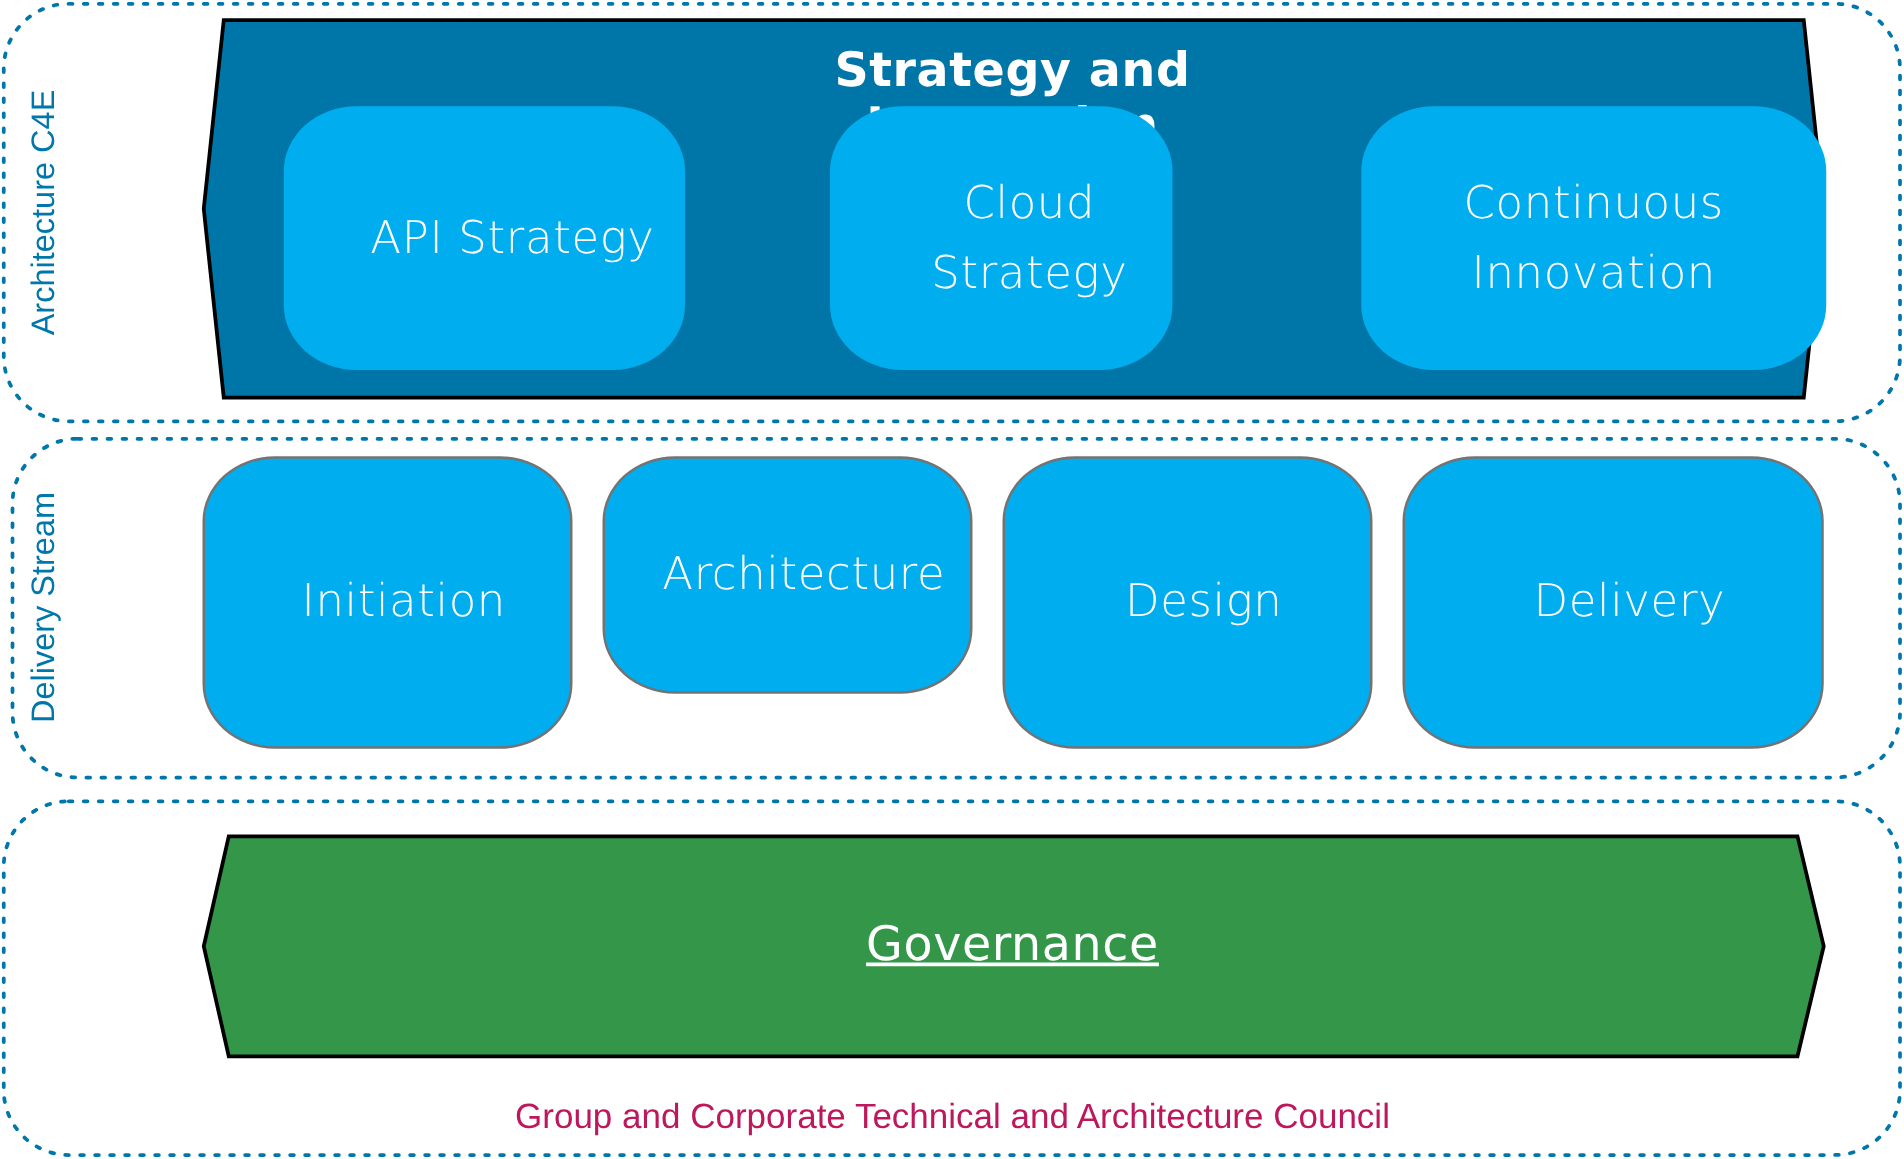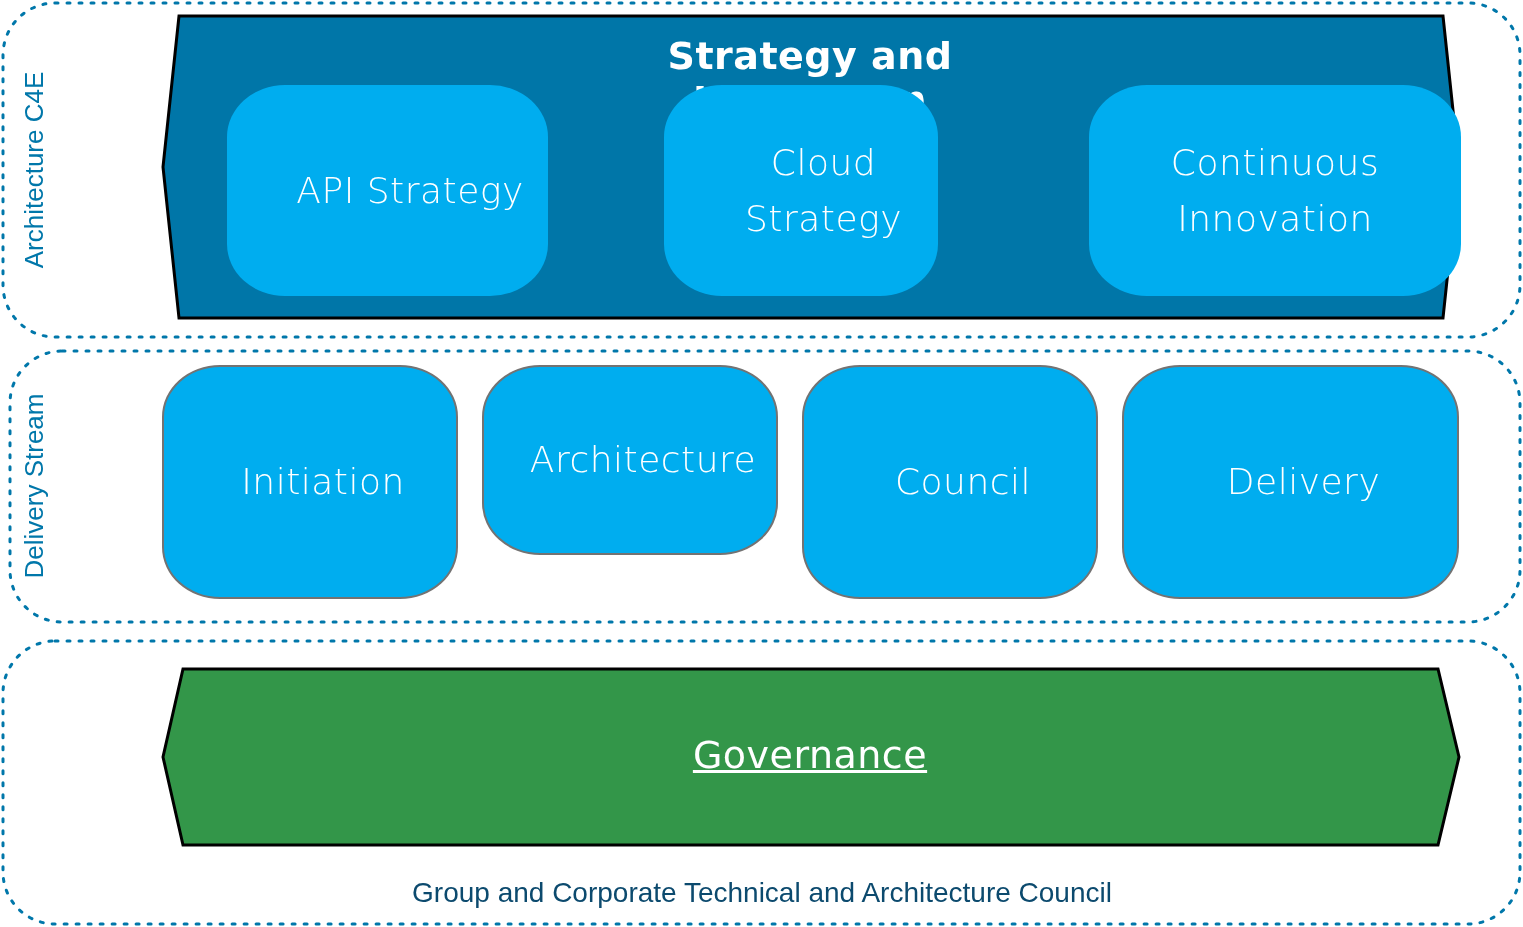--- a/index.html
+++ b/index.html
@@ -3,21 +3,21 @@
 <meta charset="utf-8">
 <style>
   html, body { margin: 0; padding: 0; background: #ffffff; }
   body { width: 1523px; height: 927px; position: relative; overflow: hidden; font-family: "Liberation Sans", sans-serif; }
   svg.bg { position: absolute; left: 0; top: 0; }
   .lane-label { position: absolute; color: #0077aa; font-size: 26px; white-space: nowrap; transform-origin: center center; transform: rotate(-90deg); text-align: center; }
   .tile { position: absolute; background: #00adef; color: #ffffff; display: flex; align-items: center; justify-content: center; text-align: center; font-family: "DejaVu Sans", sans-serif; font-weight: 300; font-size: 36px; line-height: 56px; letter-spacing: 0.5px; box-sizing: border-box; }
   .tile.top { border-radius: 58px / 52px; padding-left: 45px; }
   .tile.mid { border-radius: 58px / 52px; border: 2px solid #737373; padding-left: 26px; }
   .band-title { position: absolute; color: #ffffff; font-family: "DejaVu Sans", sans-serif; font-size: 38px; text-align: center; letter-spacing: 0.5px; }
-  .footer { position: absolute; color: #0c4a6e; font-size: 28px; text-align: center; white-space: nowrap; }
+  .footer { position: absolute; color: #be185d; font-size: 28px; text-align: center; white-space: nowrap; }
 </style>
 </head>
 <body>
 
 <svg class="bg" width="1523" height="927" viewBox="0 0 1523 927">
 
   <rect x="3" y="3" width="1517" height="334" rx="52" ry="52" fill="none" stroke="#0077aa" stroke-width="3" stroke-dasharray="3 9" stroke-linecap="round"></rect>
   <rect x="10" y="351" width="1510" height="271" rx="52" ry="52" fill="none" stroke="#0077aa" stroke-width="3" stroke-dasharray="3 9" stroke-linecap="round"></rect>
   <rect x="3" y="641" width="1517" height="283" rx="52" ry="52" fill="none" stroke="#0077aa" stroke-width="3" stroke-dasharray="3 9" stroke-linecap="round"></rect>
 
@@ -30,18 +30,18 @@
 <div class="lane-label" style="left:-68px; top:470px; width:206px; height:32px;">Delivery Stream</div>
 
 <div class="band-title" style="left:560px; top:34px; width:500px; height:46px;font-weight:bold;">Strategy and Innovation</div>
 
 <div class="tile top" style="left:227px; top:85px; width:321px; height:211px;">API Strategy</div>
 <div class="tile top" style="left:664px; top:85px; width:274px; height:211px;">Cloud Strategy</div>
 <div class="tile top" style="left:1089px; top:85px; width:372px; height:211px; padding:0 60px;">Continuous Innovation</div>
 
 <div class="tile mid" style="left:162px; top:365px; width:296px; height:234px;">Initiation</div>
 <div class="tile mid" style="left:482px; top:365px; width:296px; height:190px;">Architecture</div>
-<div class="tile mid" style="left:802px; top:365px; width:296px; height:234px;">Council</div>
+<div class="tile mid" style="left:802px; top:365px; width:296px; height:234px;">Design</div>
 <div class="tile mid" style="left:1122px; top:365px; width:337px; height:234px;text-align:right;">Delivery</div>
 
 <div class="band-title" style="left:560px; top:733px; width:500px; height:46px;text-decoration:underline;">Governance</div>
 
 <div class="footer" style="left:262px; top:877px; width:1000px; height:34px;">Group and Corporate Technical and Architecture Council</div>
 
 </body></html>

